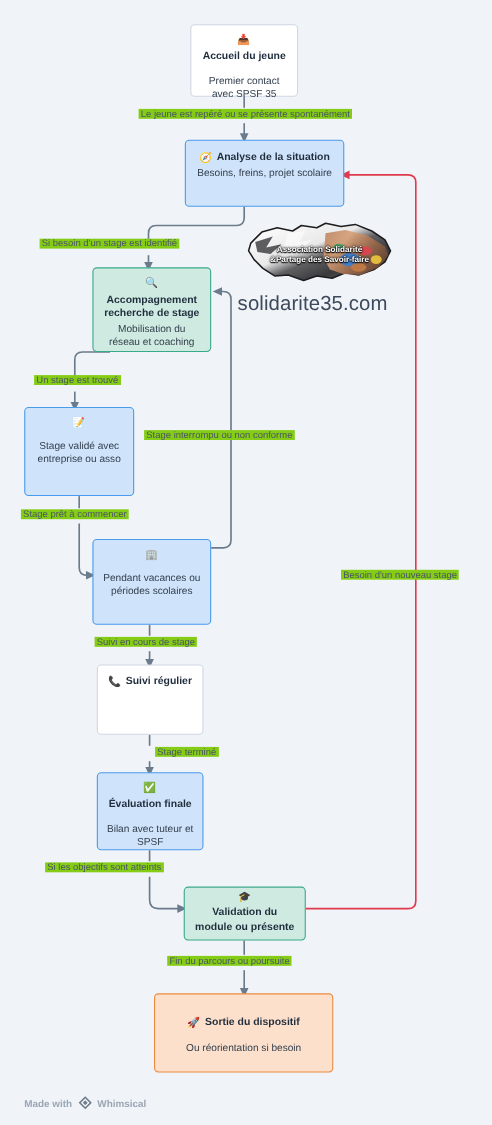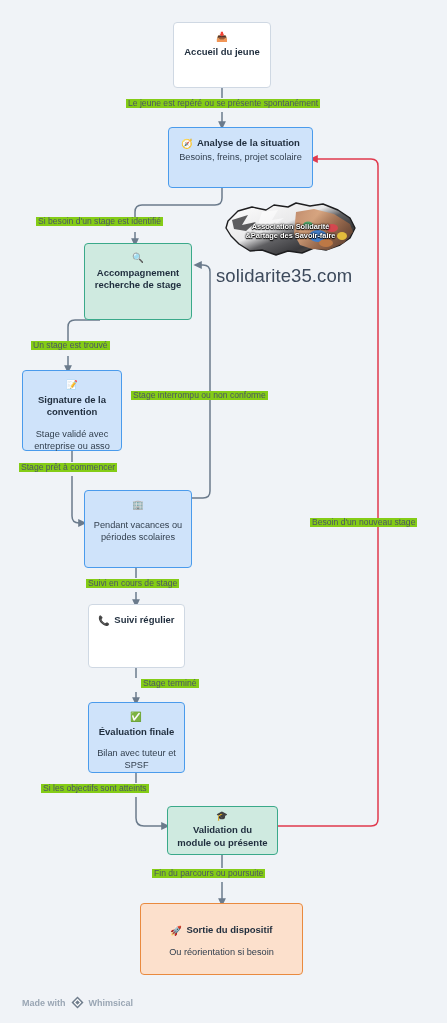--- a/index.html
+++ b/index.html
@@ -113,41 +113,42 @@
 
       <path d="M278,826 L371,826 Q378,826 378,819 L378,166 Q378,159 371,159 L313,159" marker-end="url(#ahr)"></path>
     </g>
   </svg>
 
   <div class="node n-white" style="left:173px;top:22px;width:98px;height:66px;">
     <div class="title">
       <span class="ico">📥</span>
       <span>Accueil du jeune</span>
     </div>
+    <div class="desc">Premier contact avec SPSF 35</div>
   </div>
 
   <div class="node n-blue" style="left:168px;top:127px;width:145px;height:61px;">
     <div class="title">
       <span class="ico">🧭</span>
       <span>Analyse de la situation</span>
     </div>
     <div class="desc" style="margin-top:1px;">Besoins, freins, projet scolaire</div>
   </div>
 
   <div class="node n-green" style="left:84px;top:243px;width:108px;height:77px;">
     <div class="title">
       <span class="ico">🔍</span>
       <span>Accompagnement recherche de stage</span>
     </div>
+    <div class="desc" style="margin-top:1px;">Mobilisation du réseau et coaching</div>
   </div>
 
   <div class="node n-blue" style="left:22px;top:370px;width:100px;height:81px;">
     <div class="title">
       <span class="ico">📝</span>
-      <span>Signature de la convention</span>
     </div>
     <div class="desc">Stage validé avec entreprise ou asso</div>
   </div>
 
   <div class="node n-blue" style="left:84px;top:490px;width:108px;height:78px;">
     <div class="title">
       <span class="ico">🏢</span>
     </div>
     <div class="desc">Pendant vacances ou périodes scolaires</div>
   </div>

